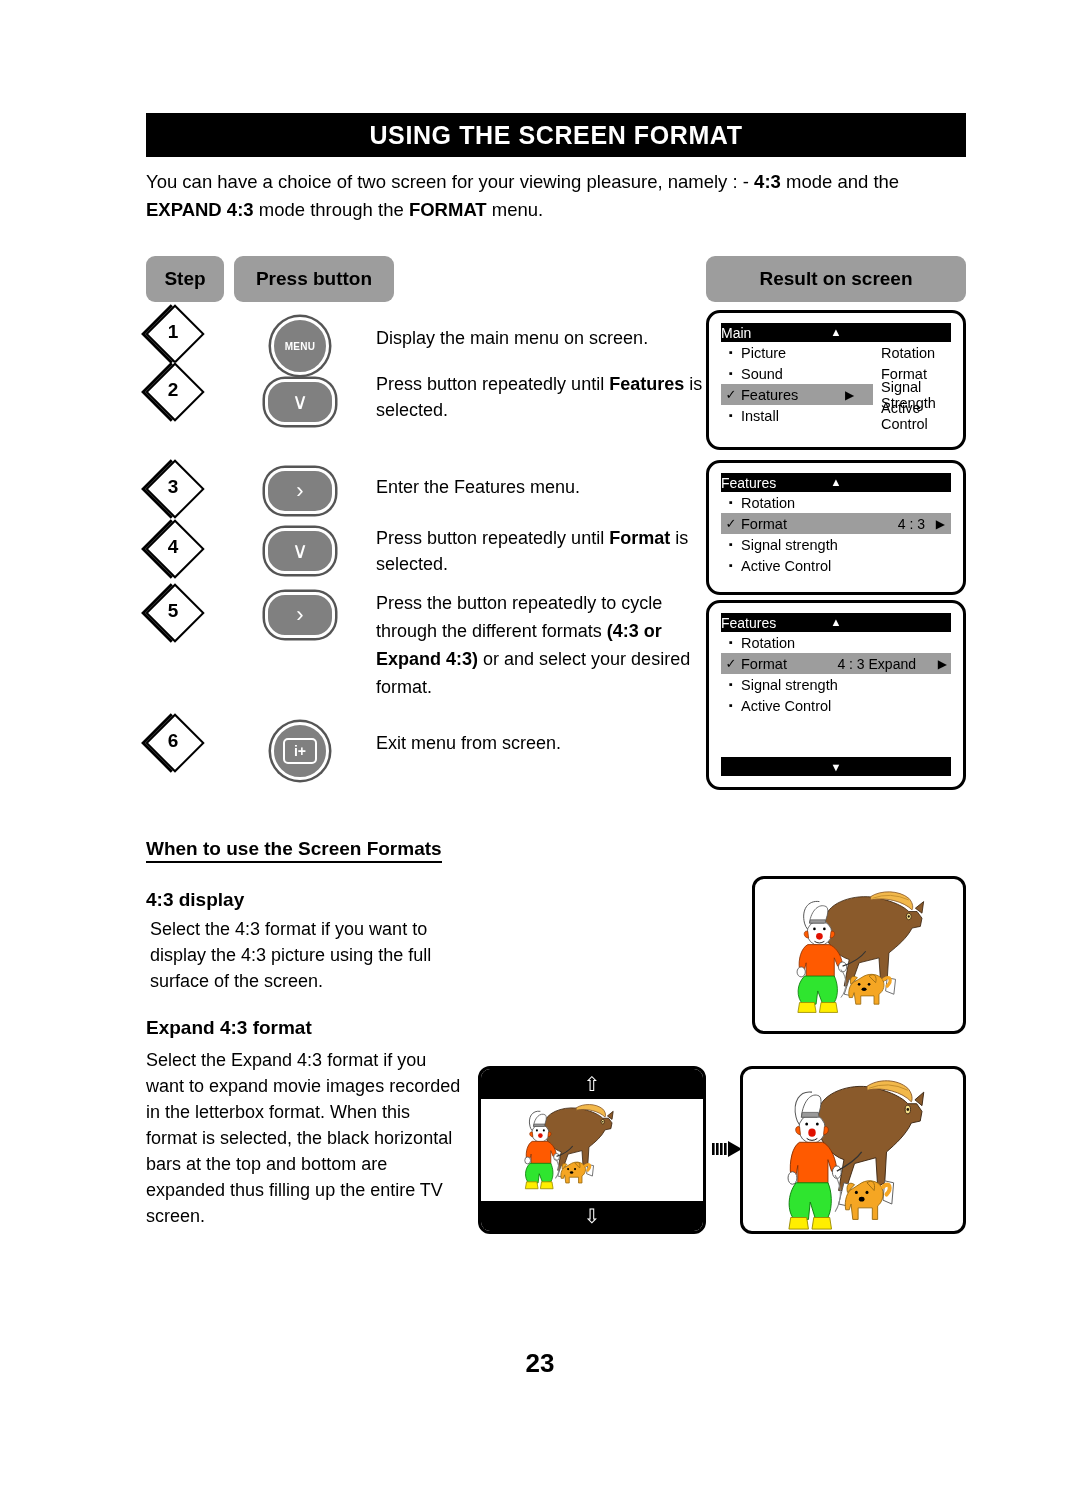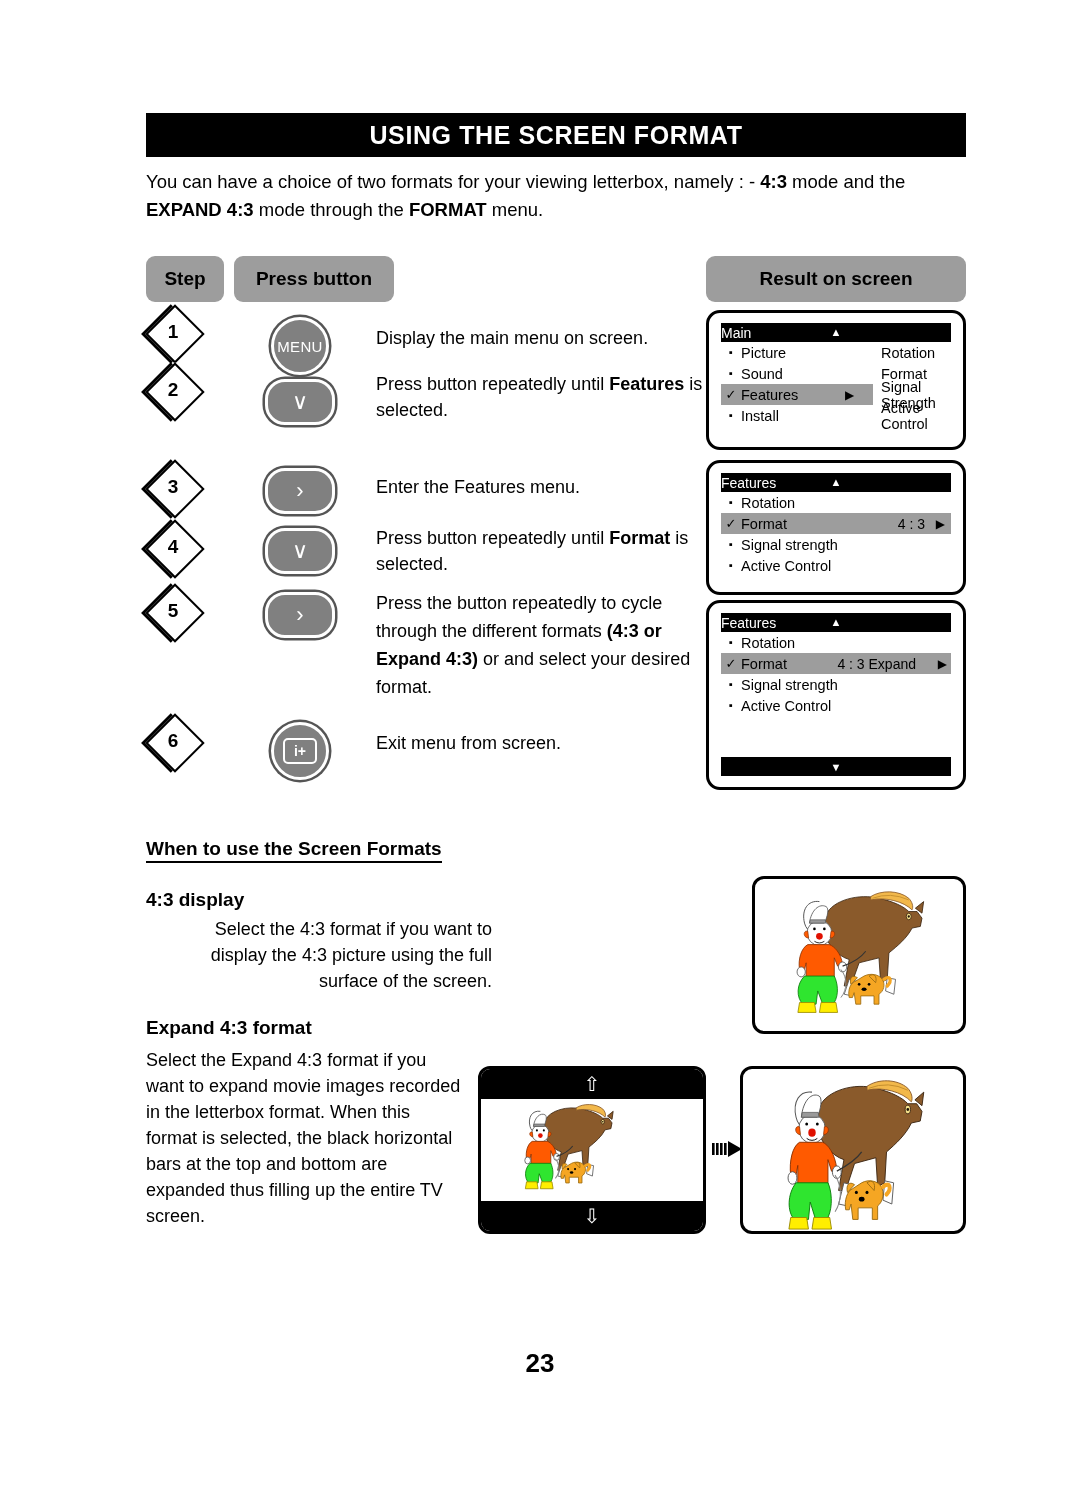--- a/index.html
+++ b/index.html
@@ -62,21 +62,21 @@
     display:flex;align-items:center;justify-content:center;
     color:#ffffff;
   }
   .btn-pill{
     position:absolute;width:64px;height:40px;border-radius:20px;
     background:#808080;border:3px solid #ffffff;
     box-shadow:0 0 0 2.5px #555555;
     display:flex;align-items:center;justify-content:center;
     color:#ffffff;
   }
-  .btn-label-menu{font-size:15px;font-weight:normal;letter-spacing:.3px;}
+  .btn-label-menu{font-size:10px;font-weight:bold;letter-spacing:.3px;}
   .chev{font-size:22px;line-height:1;font-weight:normal;}
   .iplus-box{
     width:30px;height:22px;border:2.5px solid #ffffff;border-radius:5px;
     display:flex;align-items:center;justify-content:center;
     font-size:14px;font-weight:bold;color:#ffffff;line-height:1;
   }
 
   .step-text{
     position:absolute;left:230px;width:330px;
     font-size:18px;line-height:26px;
@@ -141,21 +141,21 @@
   .arrow-right{position:absolute;}
 </style>
 </head>
 <body>
 
 <div class="page">
 
   <div class="title-bar">USING THE SCREEN FORMAT</div>
 
   <div class="intro">
-    <span>You can have a choice of two formats for your viewing letterbox, namely : - </span><b>4:3</b><span> mode and the </span><b>EXPAND 4:3</b><span> mode through the </span><b>FORMAT</b><span> menu.</span>
+    <span>You can have a choice of two screen for your viewing pleasure, namely : - </span><b>4:3</b><span> mode and the </span><b>EXPAND 4:3</b><span> mode through the </span><b>FORMAT</b><span> menu.</span>
   </div>
 
   <div class="pill" id="pill-step">Step</div>
   <div class="pill" id="pill-result">Result on screen</div>
   <div class="pill" id="pill-press">Press button</div>
 
   <div class="step-row" style="top:313px;height:60px;">
     <div class="diamond"></div>
     <div class="diamond-num">1</div>
     <div class="btn-circle" style="left:125px;top:4px;">
@@ -316,21 +316,21 @@
       </div>
     </div>
     <div class="osd-bottombar" style="left:12px;right:12px;bottom:11px;">
       <span>▼</span>
     </div>
   </div>
 
   <div class="h-under" style="left:146px;top:838px;">When to use the Screen Formats</div>
 
   <div class="h-sub" style="left:146px;top:889px;">4:3 display</div>
-  <div class="para" style="left:162px;top:916px;width:330px;text-align:right;">Select the 4:3 format if you want to display the 4:3 picture using the full surface of the screen.</div>
+  <div class="para" style="left:150px;top:916px;width:330px;">Select the 4:3 format if you want to display the 4:3 picture using the full surface of the screen.</div>
 
   <div class="h-sub" style="left:146px;top:1017px;">Expand 4:3 format</div>
   <div class="para" style="left:146px;top:1047px;width:320px;">Select the Expand 4:3 format if you want to expand movie images recorded in the letterbox format. When this format is selected, the black horizontal bars at the top and bottom are expanded thus filling up the entire TV screen.</div>
 
   <div class="illus" style="left:752px;top:876px;width:214px;height:158px;">
     <svg viewBox="0 0 214 158" width="208" height="152">
       <g transform="translate(28,8) scale(0.86)">
 
         <path d="M44 18 C30 16 22 28 26 44 C29 56 40 58 46 52" fill="#ffffff" stroke="#555" stroke-width="1.2"></path>
 

